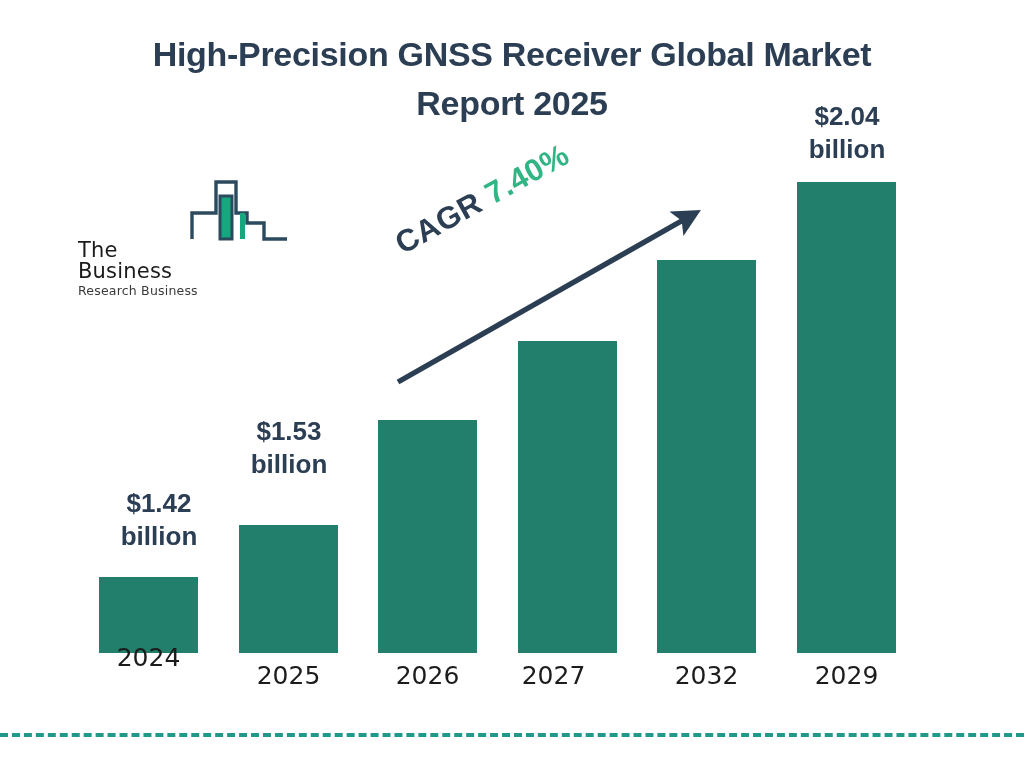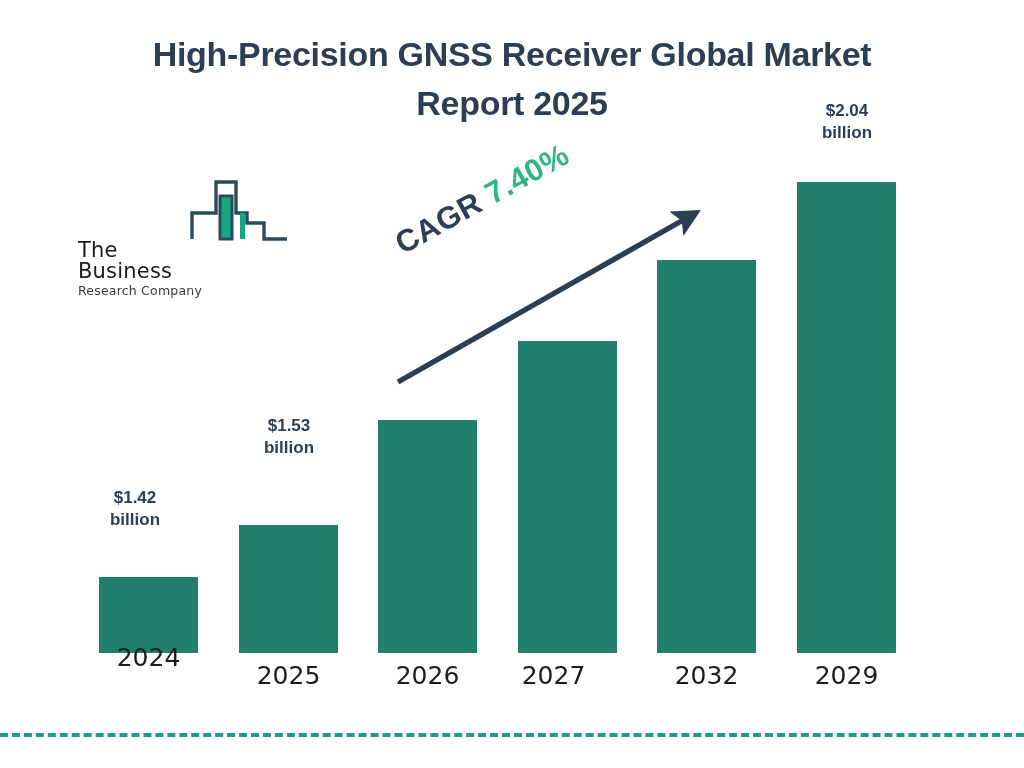--- a/index.html
+++ b/index.html
@@ -80,21 +80,21 @@
     width: 1024px;
     height: 768px;
   }
   .bar {
     position: absolute;
     background: #217f6b;
   }
   .bar-label {
     position: absolute;
     text-align: center;
-    font-size: 17px;
+    font-size: 26px;
     font-weight: bold;
     color: #2c3e53;
     line-height: 1.28;
     white-space: pre-line;
   }
   .tick-label {
     position: absolute;
     text-align: center;
     font-size: 25px;
     color: #1c1c1c;
@@ -131,21 +131,21 @@
 <body>
 
 <div id="canvas">
 
   <div id="chart-title">High-Precision GNSS Receiver Global Market
 Report 2025</div>
 
   <div id="logo">
     <div id="logo-text">
       <div id="logo-text-main">The Business</div>
-      <div id="logo-text-sub">Research Company</div>
+      <div id="logo-text-sub">Research Business</div>
     </div>
     <div id="logo-mark">
       <svg width="98" height="68" viewBox="0 0 98 68" xmlns="http://www.w3.org/2000/svg">
 
         <polyline points="2,63 2,37 26,37 26,6 46,6 46,37 57,37 57,47 74,47 74,63 97,63" fill="none" stroke="#2c4a5e" stroke-width="3.4" stroke-linejoin="miter" stroke-linecap="butt"></polyline>
 
         <rect x="30" y="20" width="12" height="43" fill="#16a77e" stroke="#2c4a5e" stroke-width="3"></rect>
         <rect x="50" y="37" width="5" height="26" fill="#16a77e"></rect>
       </svg>
     </div>
@@ -153,21 +153,21 @@
 
   <div id="plot">
 
     <div class="bar" style="left:99px;  top:577px; width:99px; height:76px;"></div>
     <div class="bar" style="left:239px; top:525px; width:99px; height:128px;"></div>
     <div class="bar" style="left:378px; top:420px; width:99px; height:233px;"></div>
     <div class="bar" style="left:518px; top:341px; width:99px; height:312px;"></div>
     <div class="bar" style="left:657px; top:260px; width:99px; height:393px;"></div>
     <div class="bar" style="left:797px; top:182px; width:99px; height:471px;"></div>
 
-    <div class="bar-label" style="left:60px;  top:487px; width:150px;">$1.42
+    <div class="bar-label" style="left:84px;  top:487px; width:150px;">$1.42
 billion</div>
     <div class="bar-label" style="left:214px; top:415px; width:150px;">$1.53
 billion</div>
     <div class="bar-label" style="left:772px; top:100px; width:150px;">$2.04
 billion</div>
 
     <svg id="cagr-arrow" style="position:absolute; left:0; top:0; width:1024px; height:768px; pointer-events:none;" viewBox="0 0 1024 768" xmlns="http://www.w3.org/2000/svg">
       <defs>
         <marker id="arrowhead" markerWidth="5.2" markerHeight="5.2" refX="3.3" refY="2.6" orient="auto" markerUnits="strokeWidth">
           <path d="M0,0 L5.2,2.6 L0,5.2 L1.1,2.6 Z" fill="#2c3e53"></path>

